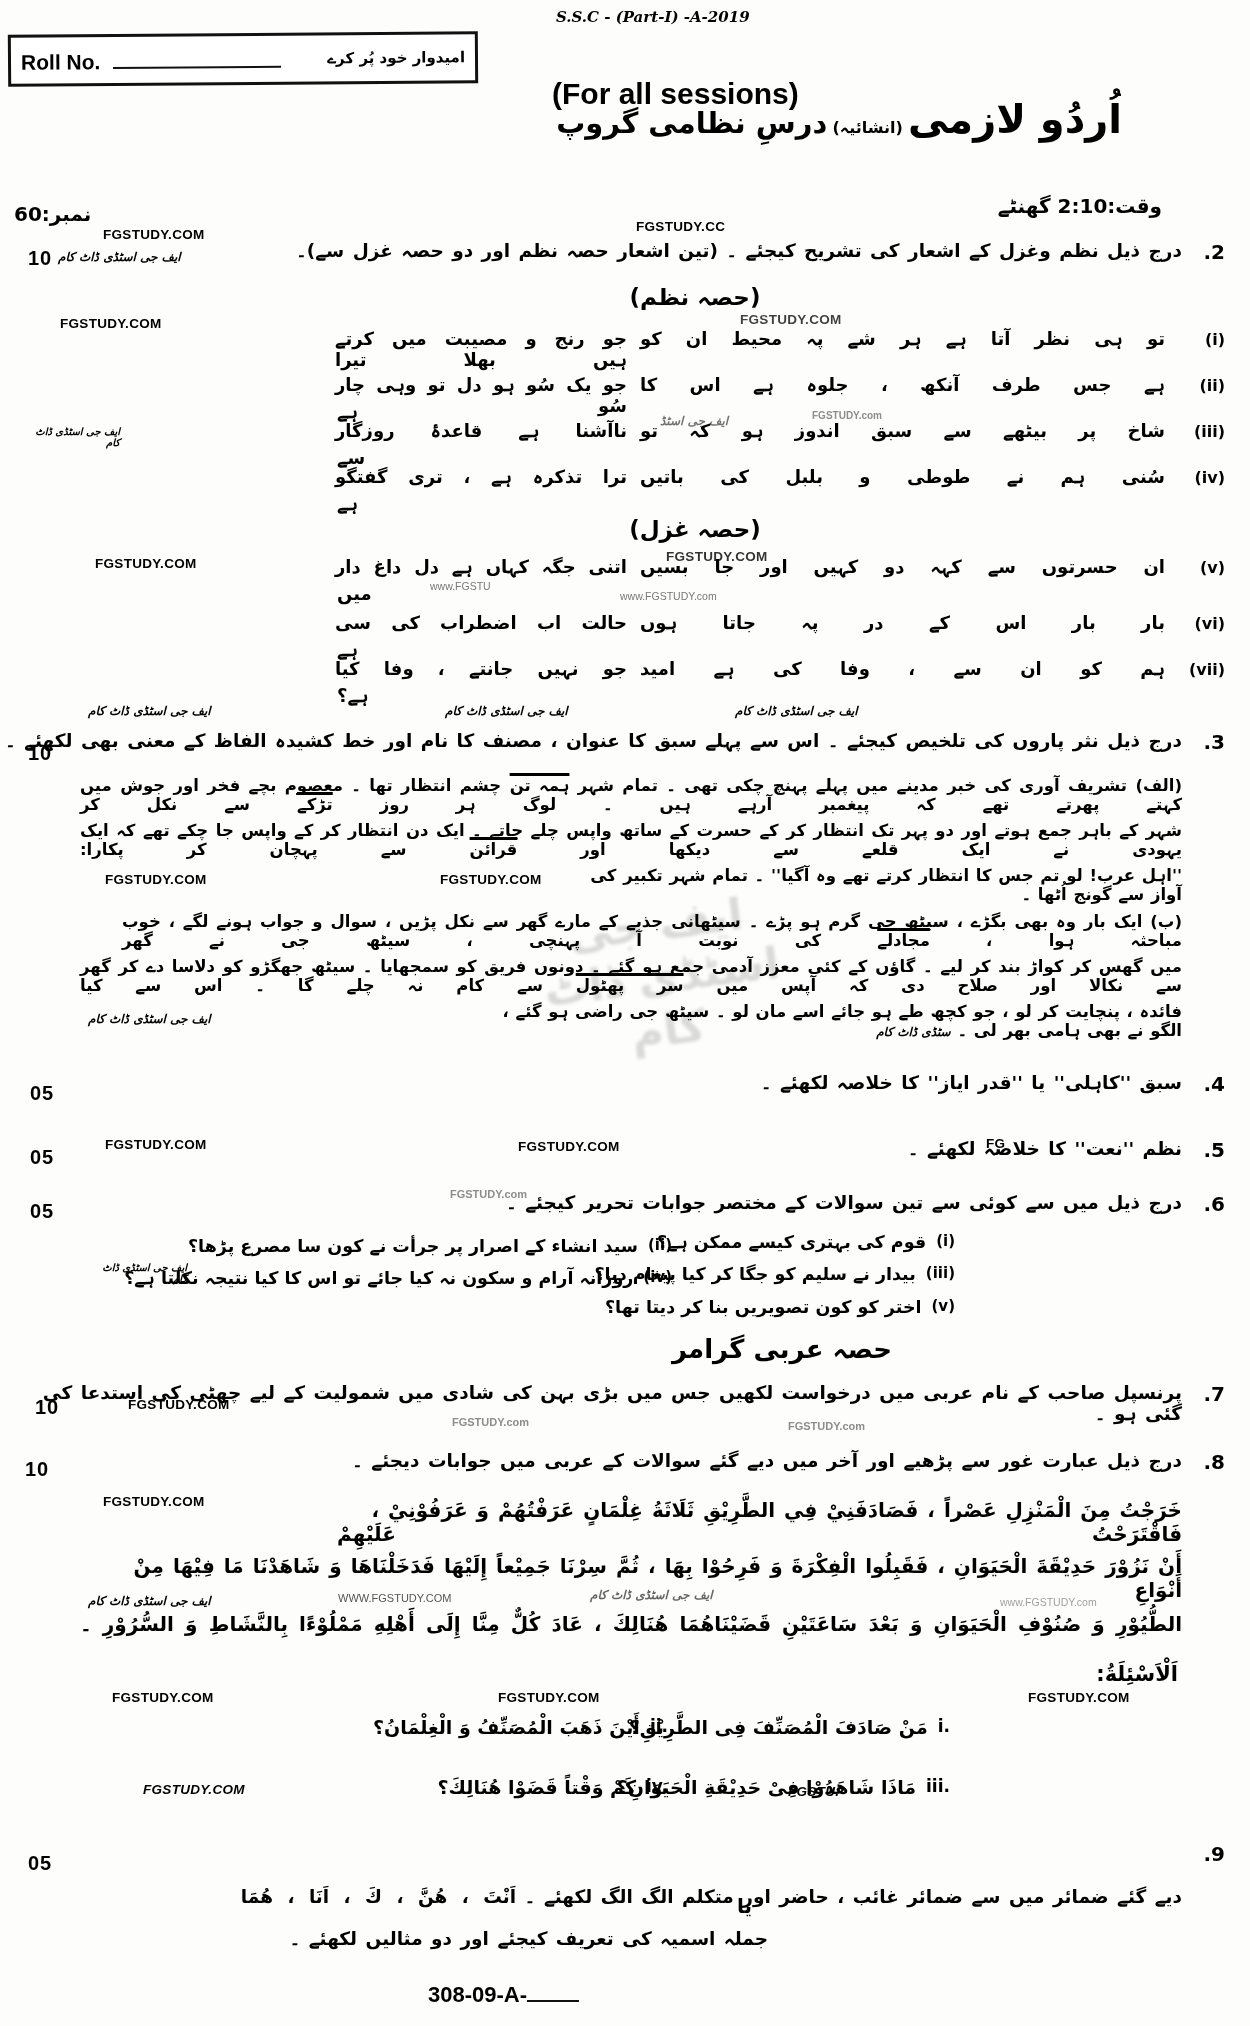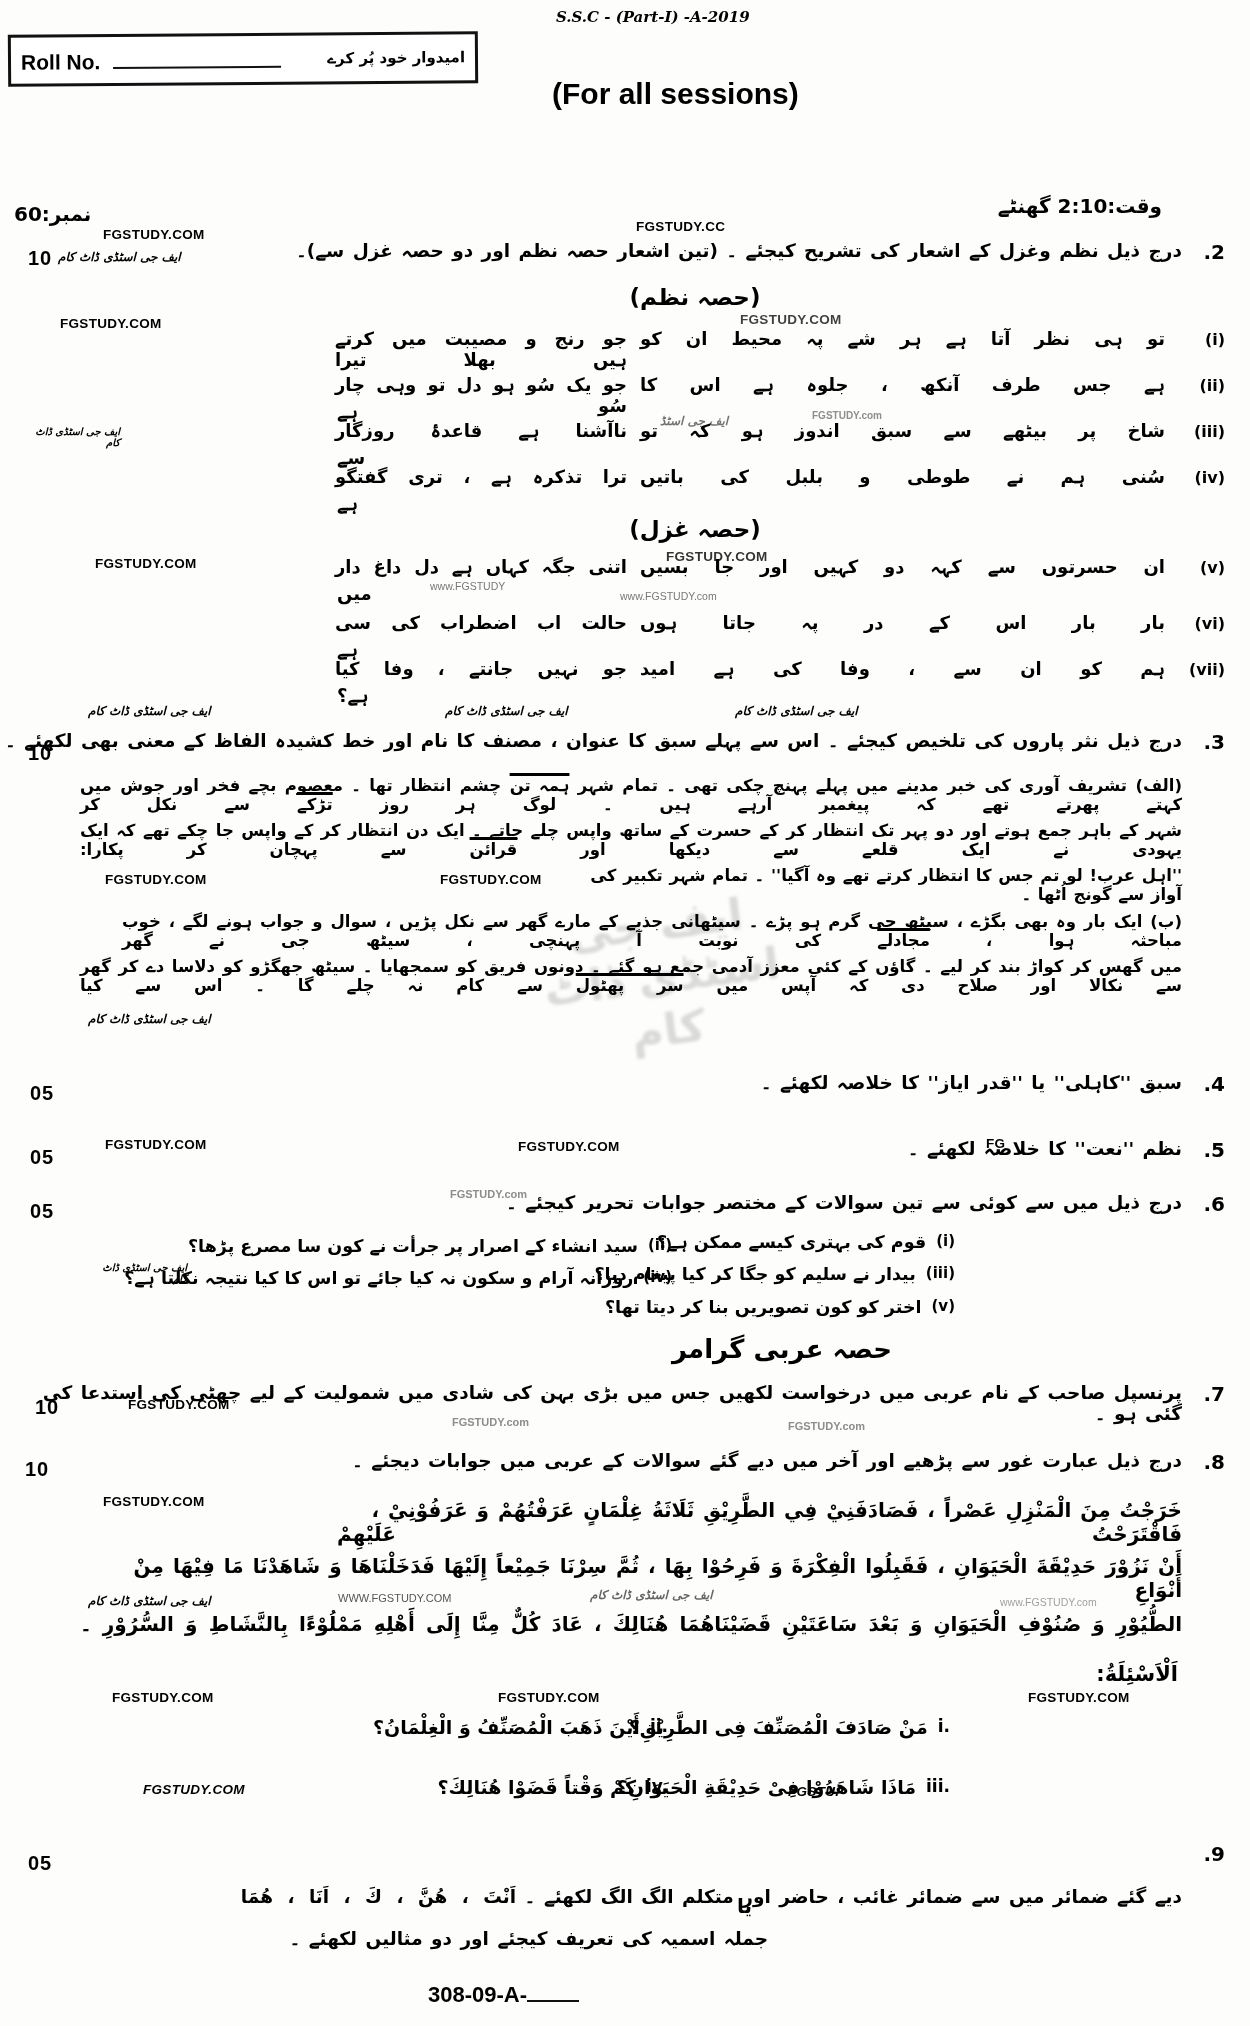--- a/index.html
+++ b/index.html
@@ -64,20 +64,25 @@
   <div class="abs sessions" style="top:30px;left:552px;">(For all sessions)</div>
 
   <div class="abs rollbox" style="top:33px;left:8px;">
     <span>
       <span class="roll-label">Roll No.</span>
       <span class="roll-line" style="margin-left:8px;"></span>
     </span>
     <span class="roll-note rtl">امیدوار خود پُر کرے</span>
   </div>
 
+  <div class="abs rtl" style="top:96px;right:128px;text-align:right;">
+    <span class="title-main">اُردُو لازمی</span>
+    <span class="title-sub">(انشائیہ)</span>
+    <span class="title-group">درسِ نظامی گروپ</span>
+  </div>
 
   <div class="abs meta rtl" style="top:194px;right:88px;">وقت:2:10 گھنٹے</div>
   <div class="abs meta rtl" style="top:202px;left:14px;">نمبر:60</div>
 
   <span class="abs wm" style="top:227px;left:103px;">FGSTUDY.COM</span>
   <span class="abs wm" style="top:219px;left:636px;">FGSTUDY.CC</span>
 
   <div class="abs qno" style="top:240px;right:25px;">2.</div>
   <div class="abs qtext" style="top:240px;right:68px;">درج ذیل نظم وغزل کے اشعار کی تشریح کیجئے ۔ (تین اشعار حصہ نظم اور دو حصہ غزل سے)۔</div>
   <div class="abs marks" style="top:247px;left:28px;">10</div>
@@ -110,21 +115,21 @@
   <div class="abs verse" style="top:466px;">
     <span class="vno">(iv)</span>
     <span class="hem-r">سُنی ہم نے طوطی و بلبل کی باتیں</span>
     <span class="hem-l">ترا تذکرہ ہے ، تری گفتگو</span>
     <span class="wrapw">ہے</span>
   </div>
 
   <div class="abs sec-head" style="top:516px;left:595px;width:200px;">(حصہ غزل)</div>
   <span class="abs wm" style="top:556px;left:95px;">FGSTUDY.COM</span>
   <span class="abs wm" style="top:549px;left:666px;opacity:.8;">FGSTUDY.COM</span>
-  <span class="abs wm-www" style="top:580px;left:430px;">www.FGSTUDY</span>
+  <span class="abs wm-www" style="top:580px;left:430px;">www.FGSTU</span>
   <span class="abs wm-www" style="top:590px;left:620px;">www.FGSTUDY.com</span>
 
   <div class="abs verse" style="top:556px;">
     <span class="vno">(v)</span>
     <span class="hem-r">ان حسرتوں سے کہہ دو کہیں اور جا بسیں</span>
     <span class="hem-l">اتنی جگہ کہاں ہے دل داغ دار</span>
     <span class="wrapw">میں</span>
   </div>
   <div class="abs verse" style="top:612px;">
     <span class="vno">(vi)</span>
@@ -149,20 +154,21 @@
 
   <div class="abs pline just" style="top:776px;"><span>(الف)   تشریف آوری کی خبر مدینے میں پہلے پہنچ چکی تھی ۔ تمام شہر </span><span class="oline">ہمہ تن</span><span> چشم انتظار تھا ۔ معصوم بچے فخر اور جوش میں کہتے پھرتے تھے کہ پیغمبر آرہے ہیں ۔ لوگ ہر روز </span><span class="oline">تڑکے</span><span> سے نکل کر</span></div>
   <div class="abs pline just" style="top:821px;"><span>شہر کے باہر جمع ہوتے اور دو پہر تک انتظار کر کے حسرت کے ساتھ واپس چلے جاتے ۔ ایک دن انتظار کر کے واپس جا چکے تھے کہ ایک یہودی نے ایک قلعے سے دیکھا اور </span><span class="oline">قرائن</span><span> سے پہچان کر پکارا:</span></div>
   <div class="abs pline" style="top:866px;left:582px;"><span>''اہل عرب! لو تم جس کا انتظار کرتے تھے وہ آگیا'' ۔ تمام شہر تکبیر کی آواز سے گونج اُٹھا ۔</span></div>
   <span class="abs wm" style="top:872px;left:105px;">FGSTUDY.COM</span>
   <span class="abs wm" style="top:872px;left:440px;">FGSTUDY.COM</span>
 
   <div class="abs ghost" style="top:898px;left:512px;">ایف جی اسٹڈی ڈاٹ کام</div>
   <div class="abs pline just" style="top:912px;margin-left:42px;"><span>(ب)   ایک بار وہ بھی بگڑے ، سیٹھ جی گرم ہو پڑے ۔ سیٹھانی جذبے کے مارے گھر سے نکل پڑیں ، سوال و جواب ہونے لگے ، خوب مباحثہ ہوا ، </span><span class="oline">مجادلے</span><span> کی نوبت آ پہنچی ، سیٹھ جی نے گھر</span></div>
   <div class="abs pline just" style="top:957px;"><span>میں گھس کر کواڑ بند کر لیے ۔ گاؤں کے کئی معزز آدمی جمع ہو گئے ۔ دونوں فریق کو سمجھایا ۔ سیٹھ جھگڑو کو دلاسا دے کر گھر سے نکالا اور صلاح دی کہ آپس میں </span><span class="oline">سر پھٹول</span><span> سے کام نہ چلے گا ۔ اس سے کیا</span></div>
+  <div class="abs pline" style="top:1002px;left:480px;"><span>فائدہ ، پنچایت کر لو ، جو کچھ طے ہو جائے اسے مان لو ۔ سیٹھ جی راضی ہو گئے ، الگو نے بھی ہامی بھر لی ۔ </span><span class="seg-stamp">سٹڈی ڈاٹ کام</span></div>
   <span class="abs stamp" style="top:1012px;left:88px;">ایف جی اسٹڈی ڈاٹ کام</span>
 
   <div class="abs qno" style="top:1072px;right:25px;">4.</div>
   <div class="abs qtext" style="top:1072px;right:68px;">سبق ''کاہلی'' یا ''قدر ایاز'' کا خلاصہ لکھئے ۔</div>
   <div class="abs marks" style="top:1082px;left:30px;">05</div>
 
   <div class="abs qno" style="top:1138px;right:25px;">5.</div>
   <div class="abs qtext" style="top:1138px;right:68px;">نظم ''نعت'' کا خلاصہ لکھئے ۔</div>
   <div class="abs marks" style="top:1146px;left:30px;">05</div>
   <span class="abs wm" style="top:1137px;left:105px;">FGSTUDY.COM</span>

